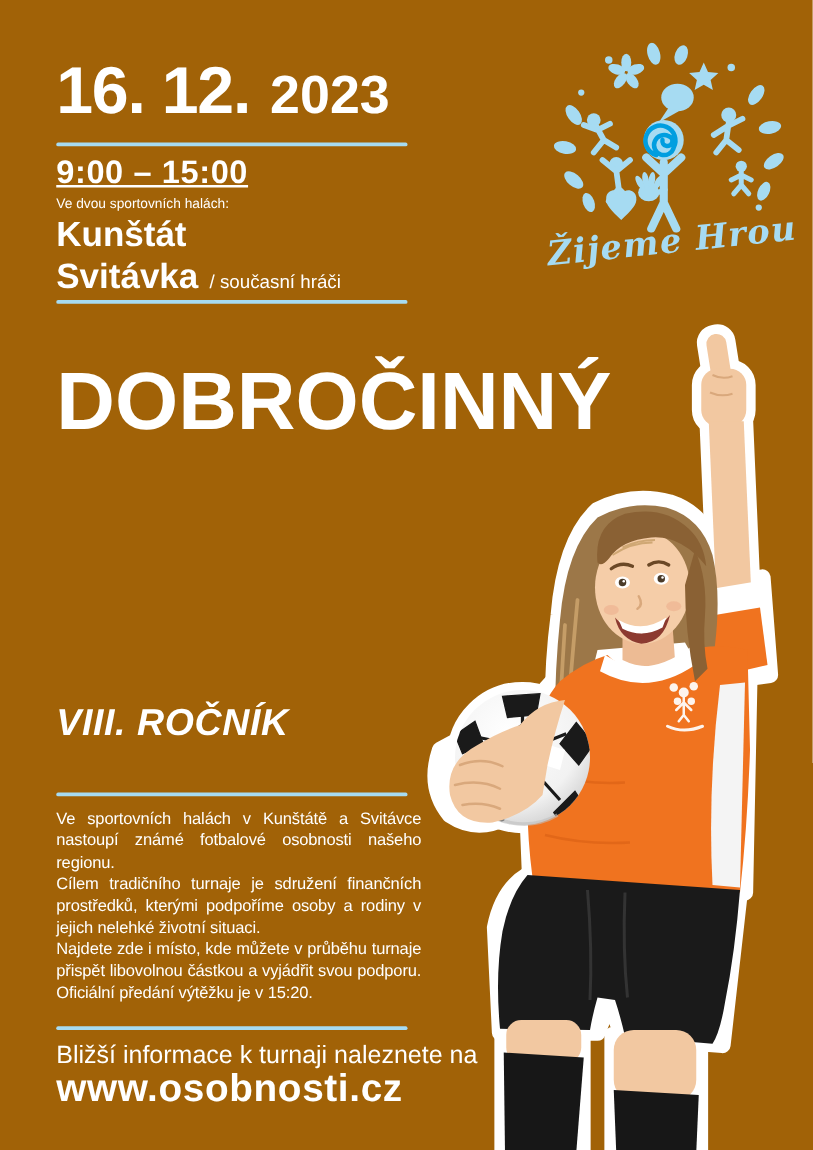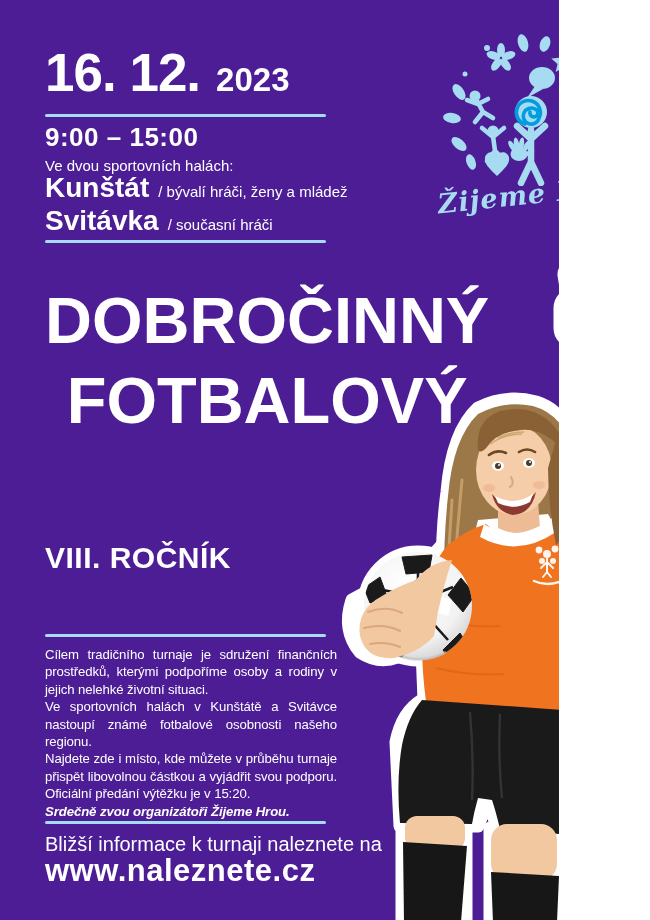--- a/index.html
+++ b/index.html
@@ -1,51 +1,51 @@
 <!DOCTYPE html>
 <html><head>
 <meta charset="utf-8">
 <style>
   * { margin:0; padding:0; box-sizing:border-box; }
   html,body { width:650px; height:920px; }
   .poster {
-    position:relative; width:559px; height:920px;
-    background:#4c1d95; overflow:hidden;
+    position:relative; width:650px; height:920px;
+    background:#a16207; overflow:hidden;
     font-family:"Liberation Sans", sans-serif; color:#ffffff;
   }
   .abs { position:absolute; }
 
   
   .date-row { left:45px; top:42px; display:flex; align-items:baseline; gap:16px; }
   .date-big { font-size:53px; font-weight:bold; letter-spacing:-1px; }
-  .date-year { font-size:33px; font-weight:bold; }
+  .date-year { font-size:43px; font-weight:bold; }
 
   .rule { left:45px; width:281px; height:3px; background:#A6DBF2; border-radius:2px; }
   .rule1 { top:114px; } .rule2 { top:240px; } .rule3 { top:634px; } .rule4 { top:821px; }
 
-  .time { left:45px; top:122px; font-size:26px; font-weight:bold; letter-spacing:0.5px; }
-  .halls-intro { left:45px; top:157px; font-size:15px; }
+  .time { left:45px; top:122px; font-size:26px; font-weight:bold; letter-spacing:0.5px;text-decoration:underline; }
+  .halls-intro { left:45px; top:157px; font-size:11px; }
   .venue { left:45px; display:flex; align-items:baseline; gap:9px; white-space:nowrap; }
   .venue-1 { top:172px; } .venue-2 { top:205px; }
   .venue-name { font-size:28px; font-weight:bold; }
   .venue-detail { font-size:15px; }
 
   
   .brand { left:435px; top:30px; width:205px; height:200px; }
   .brand-tree { position:absolute; left:0; top:4px; width:205px; height:152px; }
   .brand-name {
     position:absolute; left:0; top:148px; width:205px; text-align:center;
     font-family:"DejaVu Serif", serif; font-style:italic; font-weight:bold;
     font-size:27px; color:#A6DBF2; transform:rotate(-6deg); letter-spacing:1px;
   }
 
   
   .title-block { left:45px; top:281px; }
   .title-line { font-size:65px; font-weight:bold; line-height:80px; letter-spacing:0px;text-align:center; }
-  .edition { left:45px; top:541px; font-size:30px; font-weight:bold; letter-spacing:0.5px; }
+  .edition { left:45px; top:562px; font-size:30px; font-weight:bold; letter-spacing:0.5px;font-style:italic; }
 
   
   .body-copy { left:45px; top:646px; width:292px; font-size:13.2px; line-height:17.4px;
                text-align:justify; letter-spacing:-0.1px; }
   .body-copy p { margin:0; }
   .invitation { font-weight:bold; font-style:italic; }
 
   .footer-info { left:45px; top:833px; font-size:20px; }
   .footer-url { left:45px; top:853px; font-size:31px; font-weight:bold; letter-spacing:0.5px; }
 
@@ -61,21 +61,20 @@
     <span class="date-year">2023</span>
   </div>
 
   <div class="abs rule rule1"></div>
 
   <div class="abs time">9:00 – 15:00</div>
   <div class="abs halls-intro">Ve dvou sportovních halách:</div>
 
   <div class="abs venue venue-1">
     <span class="venue-name">Kunštát</span>
-    <span class="venue-detail">/ bývalí hráči, ženy a mládež</span>
   </div>
   <div class="abs venue venue-2">
     <span class="venue-name">Svitávka</span>
     <span class="venue-detail">/ současní hráči</span>
   </div>
 
   <div class="abs rule rule2"></div>
 
   <div class="abs brand">
     <svg class="brand-tree" viewBox="0 0 205 152" xmlns="http://www.w3.org/2000/svg">
@@ -144,37 +143,35 @@
         </g>
       </g>
 
       <path d="M96 96 L96 128 M96 105 L82 92 M96 105 L110 92 M96 128 L86 149 M96 128 L106 149" fill="none" stroke="#A6DBF2" stroke-width="6.5" stroke-linecap="round"></path>
     </svg>
     <div class="brand-name">Žijeme Hrou</div>
   </div>
 
   <div class="abs title-block">
     <div class="title-line">DOBROČINNÝ</div>
-    <div class="title-line">FOTBALOVÝ</div>
   </div>
   <div class="abs edition">VIII. ROČNÍK</div>
 
   <div class="abs rule rule3"></div>
 
   <div class="abs body-copy">
+    <p>Ve sportovních halách v Kunštátě a Svitávce nastoupí známé fotbalové osobnosti našeho regionu.</p>
     <p>Cílem tradičního turnaje je sdružení finančních prostředků, kterými podpoříme osoby a rodiny v jejich nelehké životní situaci.</p>
-    <p>Ve sportovních halách v Kunštátě a Svitávce nastoupí známé fotbalové osobnosti našeho regionu.</p>
     <p>Najdete zde i místo, kde můžete v průběhu turnaje přispět libovolnou částkou a vyjádřit svou podporu. Oficiální předání výtěžku je v 15:20.</p>
-    <p class="invitation">Srdečně zvou organizátoři Žijeme Hrou.</p>
   </div>
 
   <div class="abs rule rule4"></div>
 
   <div class="abs footer-info">Bližší informace k turnaji naleznete na</div>
-  <div class="abs footer-url">www.naleznete.cz</div>
+  <div class="abs footer-url">www.osobnosti.cz</div>
 
   <svg class="abs girl" viewBox="330 253 320 667" xmlns="http://www.w3.org/2000/svg">
     <defs>
       <radialGradient id="ballGrad" cx="40%" cy="32%" r="75%">
         <stop offset="0%" stop-color="#ffffff"></stop>
         <stop offset="70%" stop-color="#f2f2f2"></stop>
         <stop offset="100%" stop-color="#cfcfcf"></stop>
       </radialGradient>
       <clipPath id="ballClip">
           <circle cx="418" cy="606" r="54"></circle>

